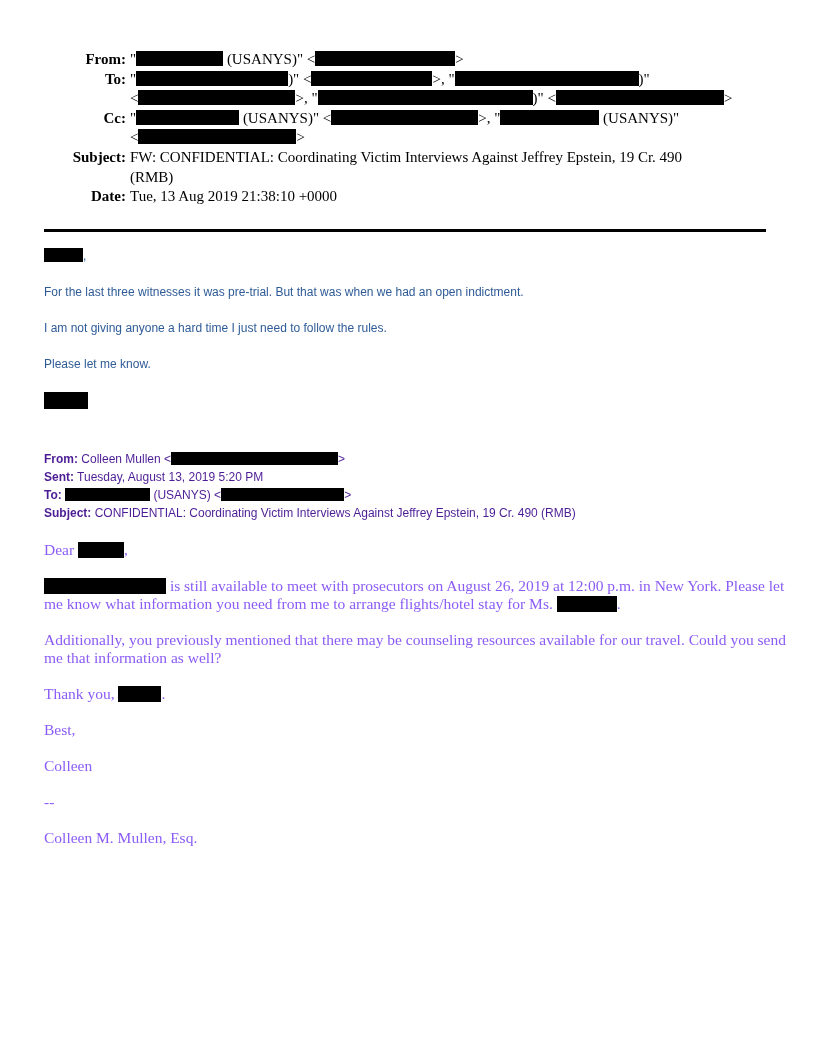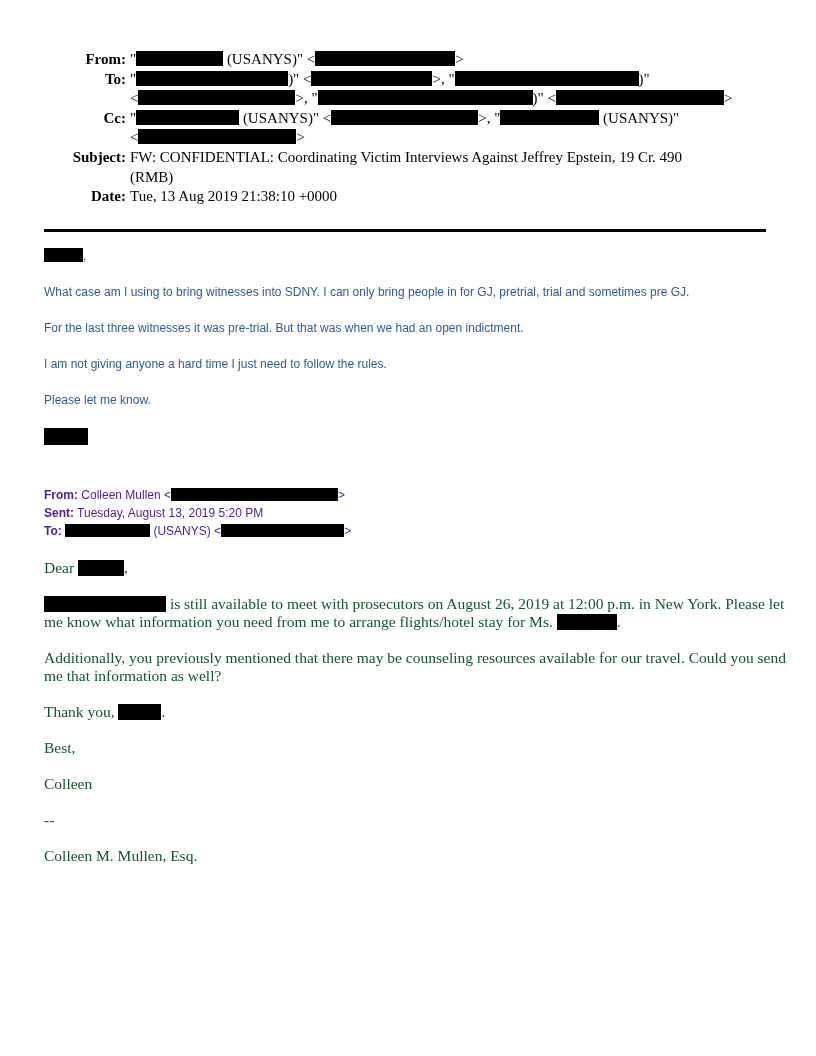--- a/index.html
+++ b/index.html
@@ -22,21 +22,21 @@
   .reply .redact{vertical-align:-2px;}
   .reply-signature{margin:0 0 38px 0 !important;}
 
   
   .quoted-header{font-family:"Liberation Sans",sans-serif;font-size:12px;color:#4c1d95;line-height:18px;}
   .qh-line{white-space:nowrap;}
   .qh-line b{font-weight:bold;}
   .quoted-header .redact{height:13px;vertical-align:-2px;}
 
   
-  .quoted-body{width:742px;font-family:"Liberation Serif",serif;font-size:15.5px;color:#14532d;line-height:18px;margin-top:19px;}
+  .quoted-body{width:742px;font-family:"Liberation Serif",serif;font-size:15.5px;color:#8b5cf6;line-height:18px;margin-top:19px;}
   .quoted-body p{margin:0 0 18px 0;}
   .quoted-body .redact{height:16px;vertical-align:-3px;}
 
   .redact{display:inline-block;background:#000;}
 </style>
 </head>
 <body>
 
 <div class="page">
 
@@ -73,31 +73,31 @@
       <div class="hdr-value">
         <div class="hline"><span>Tue, 13 Aug 2019 21:38:10 +0000</span></div>
       </div>
     </div>
   </div>
 
   <hr class="rule">
 
   <div class="reply">
     <p><span class="redact" style="width: 39px; height: 14px;"></span><span>,</span></p>
-    <p>What case am I using to bring witnesses into SDNY. I can only bring people in for GJ, pretrial, trial and sometimes pre GJ.</p>
     <p>For the last three witnesses it was pre-trial. But that was when we had an open indictment.</p>
     <p>I am not giving anyone a hard time I just need to follow the rules.</p>
     <p>Please let me know.</p>
     <p class="reply-signature"><span class="redact" style="width: 44px; height: 17px;"></span></p>
   </div>
 
   <div class="quoted-header">
     <div class="qh-line"><b>From:</b><span><span> Colleen Mullen &lt;</span><span class="redact" style="width: 167px;"></span><span>&gt;</span></span></div>
     <div class="qh-line"><b>Sent:</b><span><span> Tuesday, August 13, 2019 5:20 PM</span></span></div>
     <div class="qh-line"><b>To:</b><span><span> </span><span class="redact" style="width: 85px;"></span><span> (USANYS) &lt;</span><span class="redact" style="width: 123px;"></span><span>&gt;</span></span></div>
+    <div class="qh-line"><b>Subject:</b><span><span> CONFIDENTIAL: Coordinating Victim Interviews Against Jeffrey Epstein, 19 Cr. 490 (RMB)</span></span></div>
   </div>
 
   <div class="quoted-body">
     <p><span>Dear </span><span class="redact" style="width: 46px;"></span><span>,</span></p>
     <p><span class="redact" style="width: 122px;"></span><span> is still available to meet with prosecutors on August 26, 2019 at 12:00 p.m. in New York. Please let me know what information you need from me to arrange flights/hotel stay for Ms. </span><span class="redact" style="width: 60px;"></span><span>.</span></p>
     <p><span>Additionally, you previously mentioned that there may be counseling resources available for our travel. Could you send me that information as well?</span></p>
     <p><span>Thank you, </span><span class="redact" style="width: 43px;"></span><span>.</span></p>
     <p><span>Best,</span></p>
     <p><span>Colleen</span></p>
     <p><span>--</span></p>

